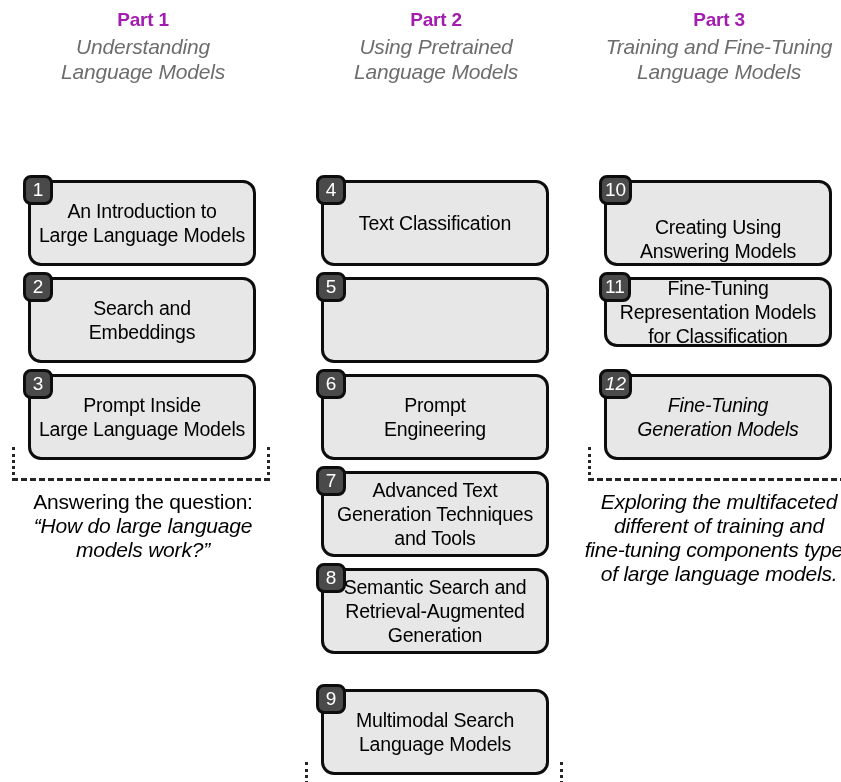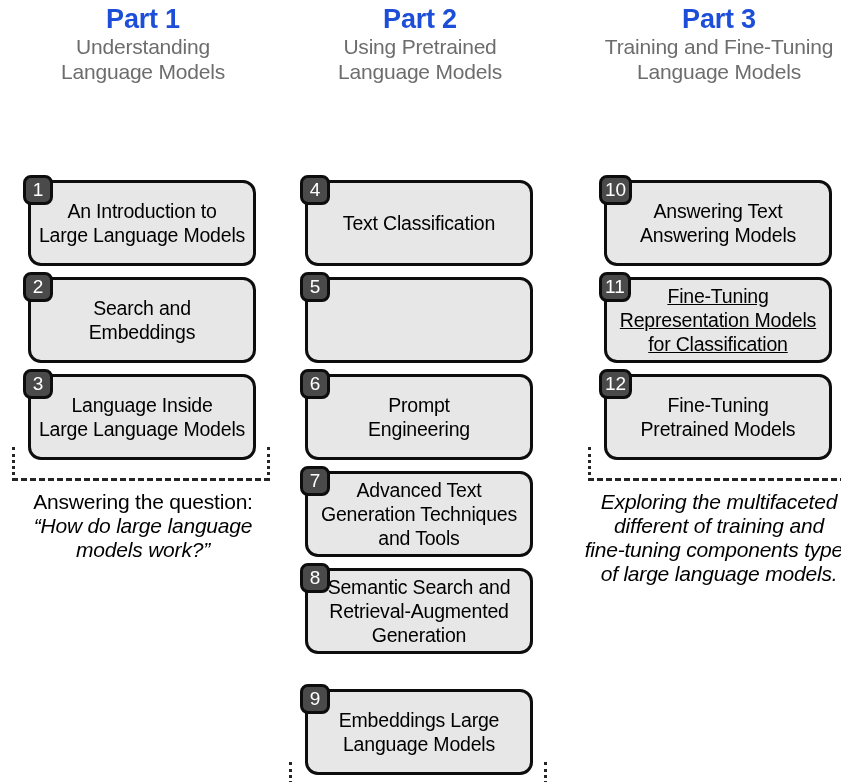--- a/index.html
+++ b/index.html
@@ -20,41 +20,41 @@
     width: 841px;
     height: 782px;
     overflow: hidden;
   }
   .column {
     position: absolute;
     top: 0;
     width: 270px;
   }
   .col-1 { left: 8px; }
-  .col-2 { left: 285px; }
+  .col-2 { left: 301px; }
   .col-3 { left: 584px; }
 
   .part-header {
     text-align: center;
     padding-top: 5px;
   }
   .part-title {
-    font-size: 27px;
+    font-size: 19px;
     font-weight: bold;
-    color: #1d4ed8;
+    color: #a21caf;
     line-height: 29px;
     letter-spacing: -0.2px;
   }
   .part-subtitle {
     font-size: 21px;
     color: #6d6d6d;
     line-height: 25px;
     letter-spacing: -0.2px;
   }
-  .part-subtitle div { white-space: nowrap; }
+  .part-subtitle div { white-space: nowrap; font-style: italic; }
 
   .group {
     position: relative;
   }
   
   .dashed-frame {
     position: absolute;
     left: 4px;
     width: 258px;
     height: 34px;
@@ -149,21 +149,21 @@
         <div class="badge">2</div>
         <div class="chapter-label">
           <div>Search and</div>
           <div>Embeddings</div>
         </div>
       </div>
 
       <div class="chapter" style="top:290px; height:86px;">
         <div class="badge">3</div>
         <div class="chapter-label">
-          <div>Language Inside</div>
+          <div>Prompt Inside</div>
           <div>Large Language Models</div>
         </div>
       </div>
 
       <div class="caption" style="top:406px;">
         <div class="plain">Answering the question:</div>
         <div class="ital">“How do large language</div>
         <div class="ital">models work?”</div>
       </div>
     </div>
@@ -214,62 +214,62 @@
         <div class="chapter-label">
           <div>Semantic Search and</div>
           <div>Retrieval-Augmented</div>
           <div>Generation</div>
         </div>
       </div>
 
       <div class="chapter" style="top:605px; height:86px;">
         <div class="badge">9</div>
         <div class="chapter-label">
-          <div>Embeddings Large</div>
+          <div>Multimodal Search</div>
           <div>Language Models</div>
         </div>
       </div>
 
     </div>
   </div>
 
   <div class="column col-3">
     <div class="part-header">
       <div class="part-title">Part 3</div>
       <div class="part-subtitle">
         <div>Training and Fine-Tuning</div>
         <div>Language Models</div>
       </div>
     </div>
 
     <div class="group">
       <div class="dashed-frame" style="top:363px;"></div>
 
-      <div class="chapter" style="top:96px; height:86px;">
+      <div class="chapter" style="top:96px; height:86px;align-items:flex-end;">
         <div class="badge">10</div>
         <div class="chapter-label">
-          <div>Answering Text</div>
+          <div>Creating Using</div>
           <div>Answering Models</div>
         </div>
       </div>
 
-      <div class="chapter" style="top:193px; height:86px;text-decoration:underline;">
+      <div class="chapter" style="top:193px; height:70px;">
         <div class="badge">11</div>
         <div class="chapter-label">
           <div>Fine-Tuning</div>
           <div>Representation Models</div>
           <div>for Classification</div>
         </div>
       </div>
 
-      <div class="chapter" style="top:290px; height:86px;">
+      <div class="chapter" style="top:290px; height:86px;font-style:italic;">
         <div class="badge">12</div>
         <div class="chapter-label">
           <div>Fine-Tuning</div>
-          <div>Pretrained Models</div>
+          <div>Generation Models</div>
         </div>
       </div>
 
       <div class="caption" style="top:406px;">
         <div class="ital">Exploring the multifaceted</div>
         <div class="ital">different of training and</div>
         <div class="ital">fine-tuning components types</div>
         <div class="ital">of large language models.</div>
       </div>
     </div>

